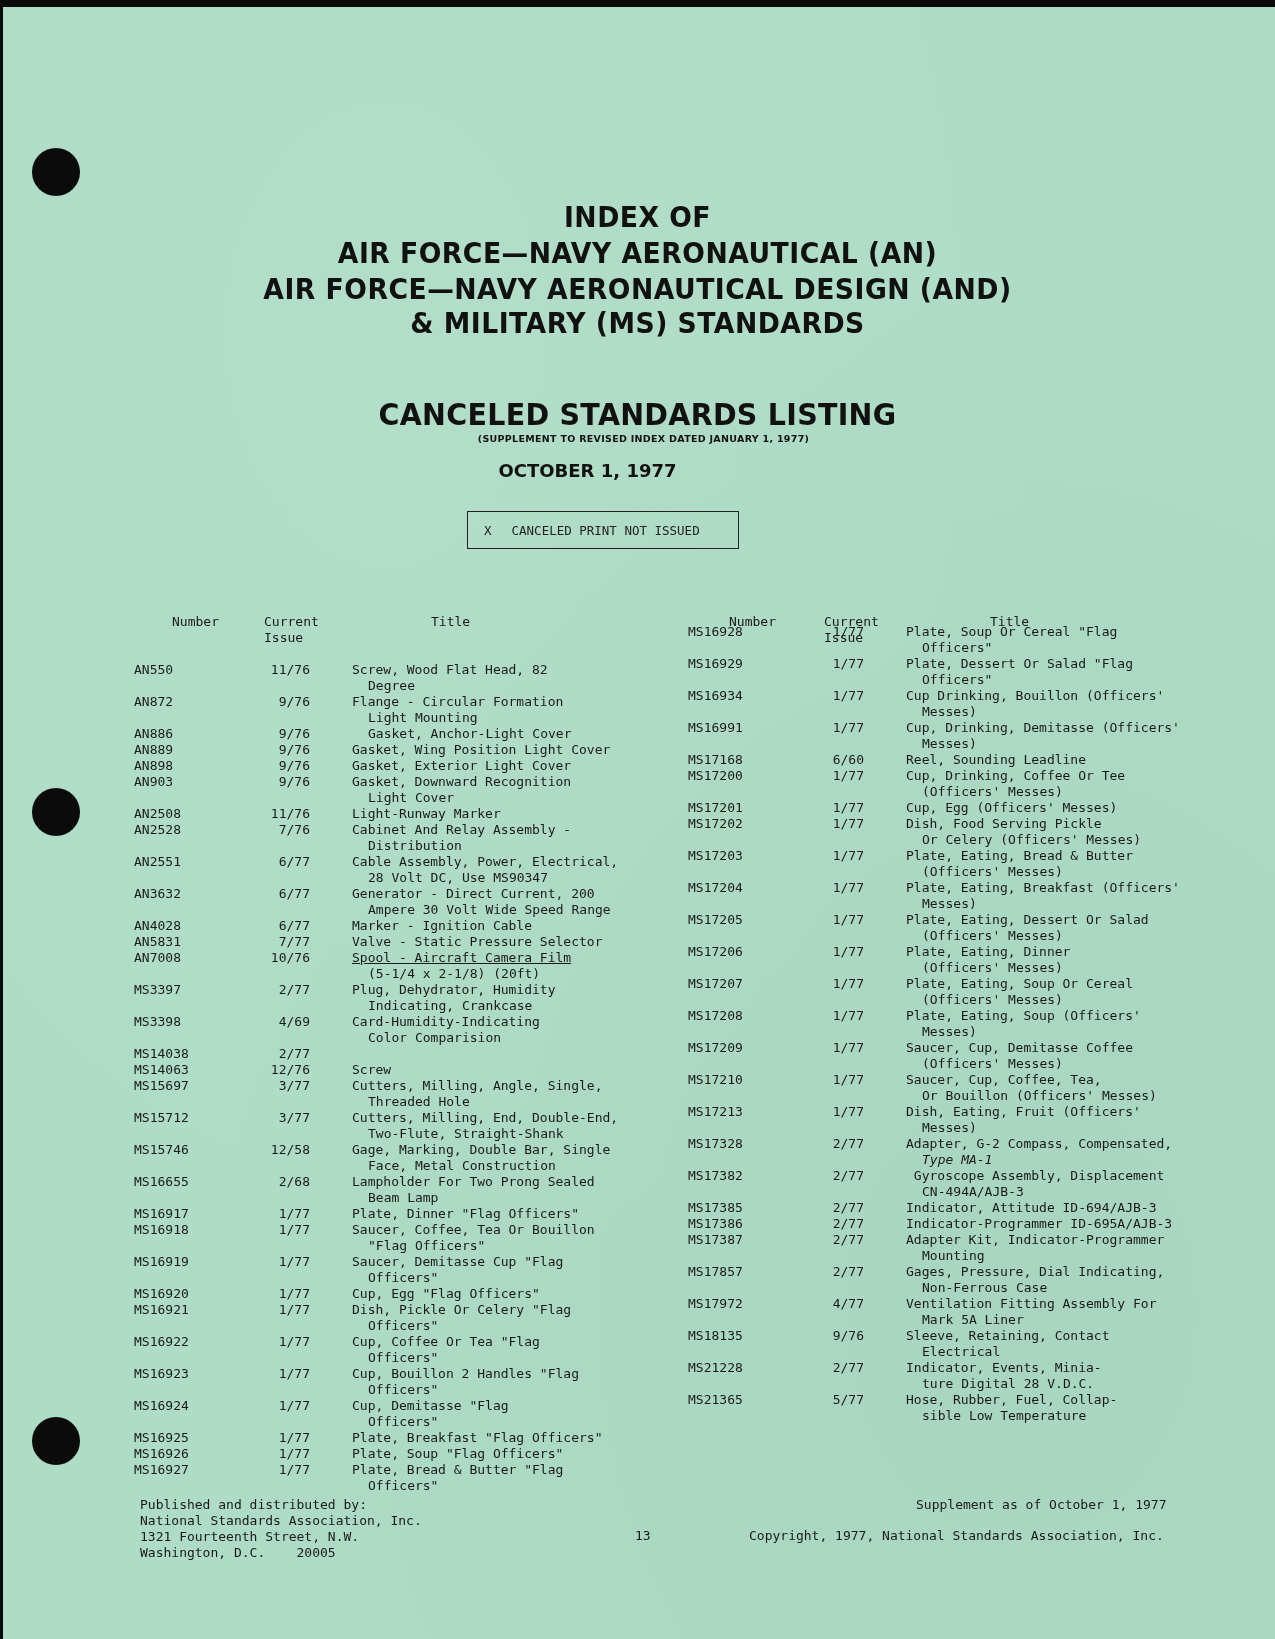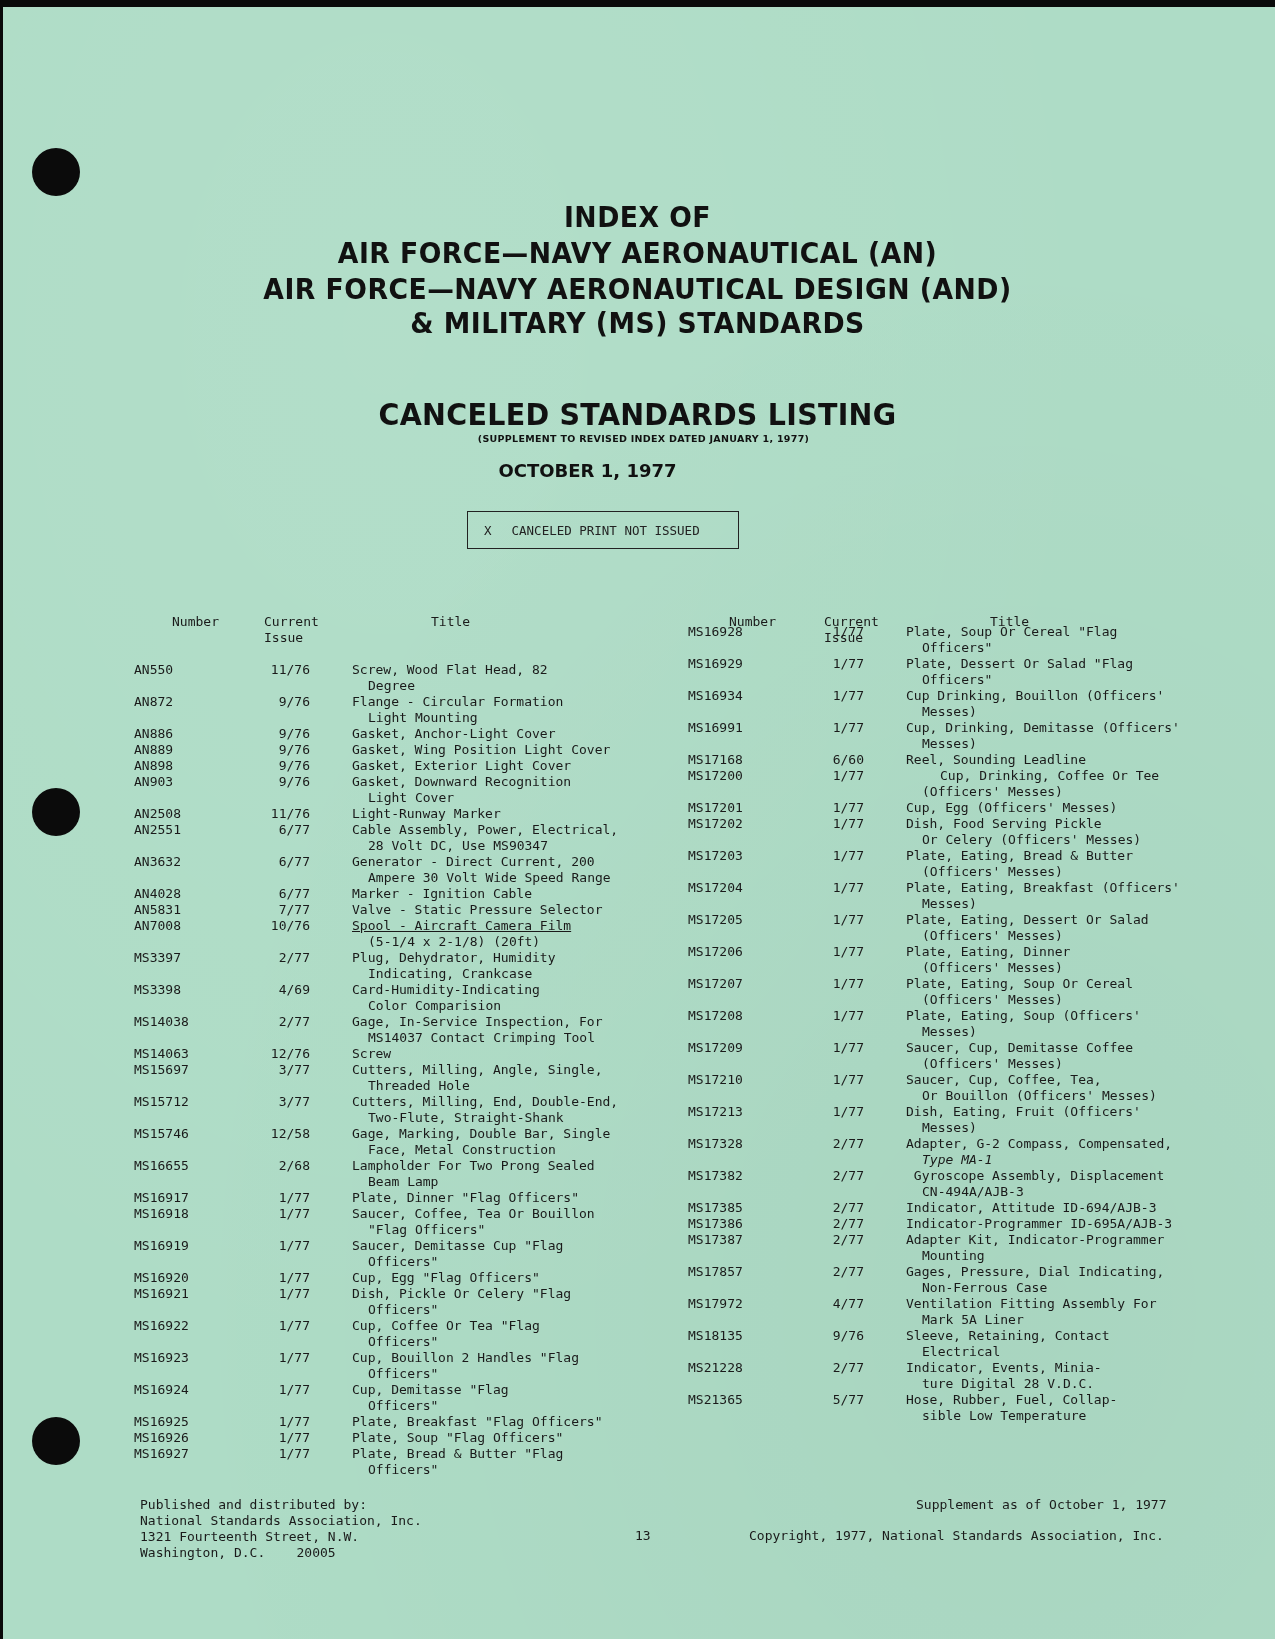--- a/index.html
+++ b/index.html
@@ -81,21 +81,21 @@
       <div class="ttl"><span class="" style="display: block;">Screw, Wood Flat Head, 82</span><span class="cont" style="display: block;">Degree</span></div>
     </div>
     <div class="row">
       <div class="num">AN872</div>
       <div class="iss">9/76</div>
       <div class="ttl"><span class="" style="display: block; text-align: right;">Flange - Circular Formation</span><span class="cont" style="display: block;">Light Mounting</span></div>
     </div>
     <div class="row">
       <div class="num">AN886</div>
       <div class="iss">9/76</div>
-      <div class="ttl"><span class="" style="display: block;">Gasket, Anchor-Light Cover</span></div>
+      <div class="ttl"><span class="" style="display: block; margin-left: 16px;">Gasket, Anchor-Light Cover</span></div>
     </div>
     <div class="row">
       <div class="num">AN889</div>
       <div class="iss">9/76</div>
       <div class="ttl"><span class="" style="display: block;">Gasket, Wing Position Light Cover</span></div>
     </div>
     <div class="row">
       <div class="num">AN898</div>
       <div class="iss">9/76</div>
       <div class="ttl"><span class="" style="display: block;">Gasket, Exterior Light Cover</span></div>
@@ -104,20 +104,25 @@
       <div class="num">AN903</div>
       <div class="iss">9/76</div>
       <div class="ttl"><span class="" style="display: block;">Gasket, Downward Recognition</span><span class="cont" style="display: block;">Light Cover</span></div>
     </div>
     <div class="row">
       <div class="num">AN2508</div>
       <div class="iss">11/76</div>
       <div class="ttl"><span class="" style="display: block;">Light-Runway Marker</span></div>
     </div>
     <div class="row">
+      <div class="num">AN2528</div>
+      <div class="iss">7/76</div>
+      <div class="ttl"><span class="" style="display: block;">Cabinet And Relay Assembly -</span><span class="cont" style="display: block;">Distribution</span></div>
+    </div>
+    <div class="row">
       <div class="num">AN2551</div>
       <div class="iss">6/77</div>
       <div class="ttl"><span class="" style="display: block;">Cable Assembly, Power, Electrical,</span><span class="cont" style="display: block;">28 Volt DC, Use MS90347</span></div>
     </div>
     <div class="row">
       <div class="num">AN3632</div>
       <div class="iss">6/77</div>
       <div class="ttl"><span class="" style="display: block;">Generator - Direct Current, 200</span><span class="cont" style="display: block;">Ampere 30 Volt Wide Speed Range</span></div>
     </div>
     <div class="row">
@@ -141,21 +146,20 @@
       <div class="ttl"><span class="" style="display: block;">Plug, Dehydrator, Humidity</span><span class="cont" style="display: block;">Indicating, Crankcase</span></div>
     </div>
     <div class="row">
       <div class="num">MS3398</div>
       <div class="iss">4/69</div>
       <div class="ttl"><span class="" style="display: block;">Card-Humidity-Indicating</span><span class="cont" style="display: block;">Color Comparision</span></div>
     </div>
     <div class="row">
       <div class="num">MS14038</div>
       <div class="iss">2/77</div>
-      <div class="ttl"><span class="" style="display: block;">Gage, In-Service Inspection, For</span><span class="cont" style="display: block;">MS14037 Contact Crimping Tool</span></div>
     </div>
     <div class="row">
       <div class="num">MS14063</div>
       <div class="iss">12/76</div>
       <div class="ttl"><span class="" style="display: block;">Screw</span></div>
     </div>
     <div class="row">
       <div class="num">MS15697</div>
       <div class="iss">3/77</div>
       <div class="ttl"><span class="" style="display: block;">Cutters, Milling, Angle, Single,</span><span class="cont" style="display: block;">Threaded Hole</span></div>
@@ -253,21 +257,21 @@
       <div class="ttl"><span class="" style="display: block;">Cup, Drinking, Demitasse (Officers'</span><span class="cont" style="display: block;">Messes)</span></div>
     </div>
     <div class="row">
       <div class="num">MS17168</div>
       <div class="iss">6/60</div>
       <div class="ttl"><span class="" style="display: block;">Reel, Sounding Leadline</span></div>
     </div>
     <div class="row">
       <div class="num">MS17200</div>
       <div class="iss">1/77</div>
-      <div class="ttl"><span class="" style="display: block; margin-left: 34px;">Cup, Drinking, Coffee Or Tee</span><span class="cont" style="display: block;">(Officers' Messes)</span></div>
+      <div class="ttl"><span class="" style="display: block;">Cup, Drinking, Coffee Or Tee</span><span class="cont" style="display: block;">(Officers' Messes)</span></div>
     </div>
     <div class="row">
       <div class="num">MS17201</div>
       <div class="iss">1/77</div>
       <div class="ttl"><span class="" style="display: block;">Cup, Egg (Officers' Messes)</span></div>
     </div>
     <div class="row">
       <div class="num">MS17202</div>
       <div class="iss">1/77</div>
       <div class="ttl"><span class="" style="display: block;">Dish, Food Serving Pickle</span><span class="cont" style="display: block;">Or Celery (Officers' Messes)</span></div>

